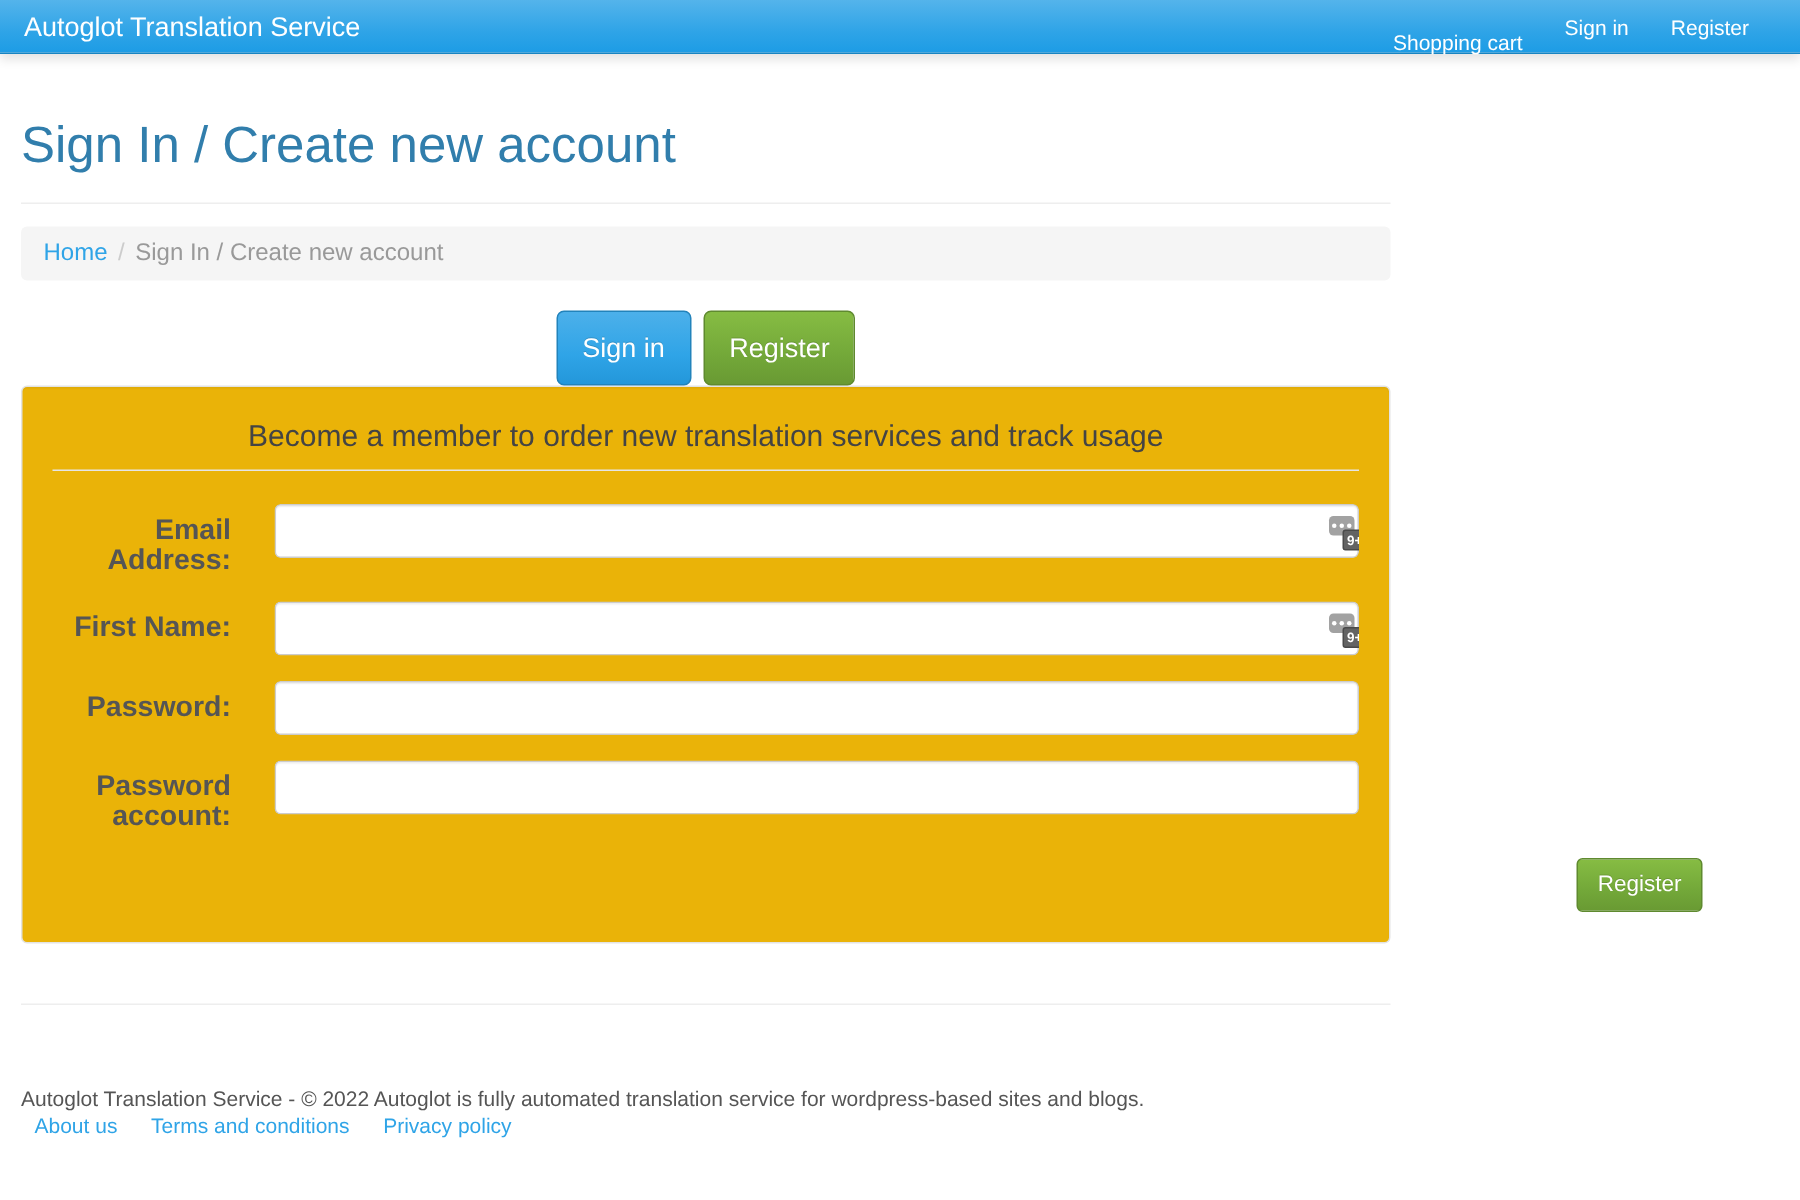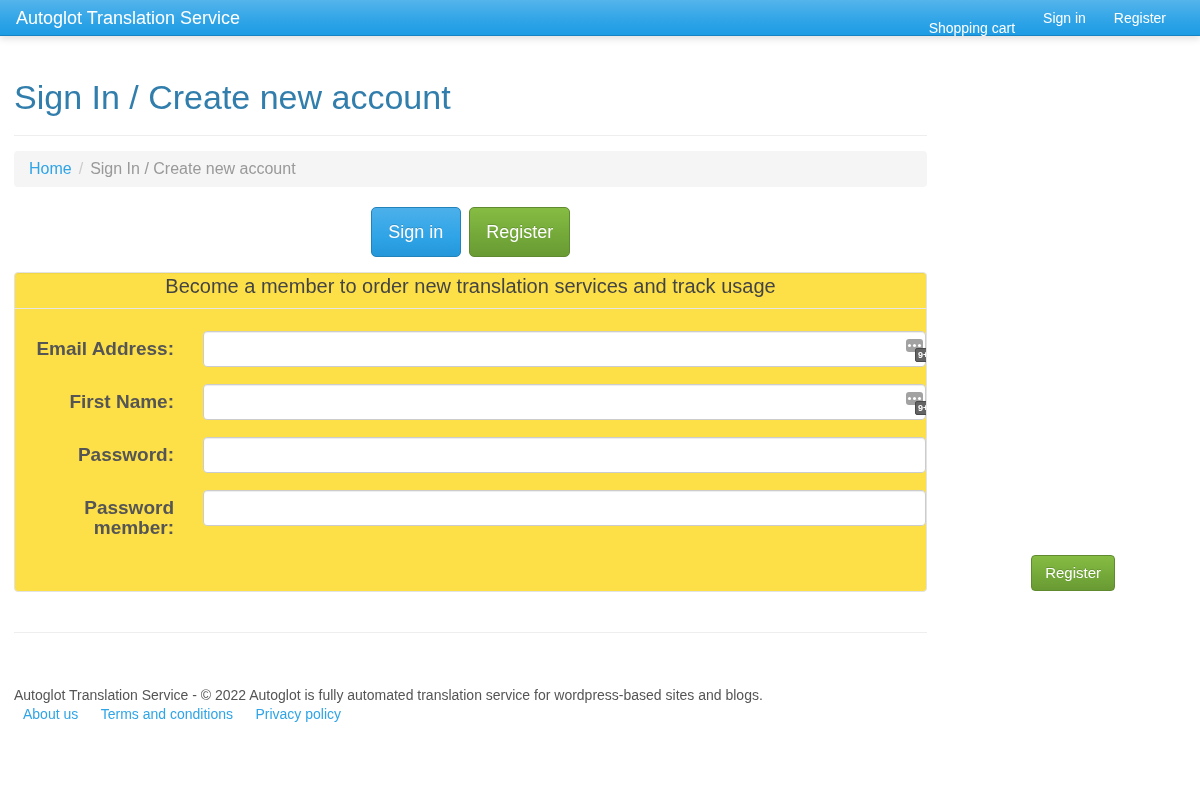--- a/index.html
+++ b/index.html
@@ -38,22 +38,22 @@
   .btn { display: inline-block; border-radius: 5px; cursor: pointer; text-align: center;
     color: #fff; text-shadow: 0 -1px 0 rgba(0,0,0,0.15); }
   .btn-lg { font-size: 18px; line-height: 24px; padding: 12px 16px; min-width: 90px; }
   .btn-primary { background: linear-gradient(#4cb0ea, #2fa4e7 60%, #2397da);
     border: 1px solid #2283bb; }
   .btn-success { background: linear-gradient(#86bc43, #73a839 60%, #699a33);
     border: 1px solid #5f8a2f; }
   .btn-row .btn + .btn { margin-left: 4px; }
 
   
-  .well { margin-top: 15px; background: #fde047; border: 1px solid #e3e3e3;
-    border-radius: 4px; box-shadow: inset 0 1px 1px rgba(0,0,0,0.05); }
+  .well { background: #eab308; border: 1px solid #e3e3e3;
+    border-radius: 4px; padding: 20px; box-shadow: inset 0 1px 1px rgba(0,0,0,0.05); }
   .legend { display: block; text-align: center; font-size: 20px; color: #444;
     padding: 2px 0 10px 0; border-bottom: 1px solid #e5e5e5; margin-bottom: 22px; }
 
   .form-row { display: flex; margin-bottom: 17px; }
   .label-col { width: 348px; text-align: right; }
   .label-col label { font-size: 19px; font-weight: bold; color: #555;
     line-height: 20px; padding-top: 8px; display: inline-block; }
   .input-col { margin-left: 29px; }
   .input-wrap { position: relative; width: 723px; height: 36px; overflow: hidden; border-radius: 4px; }
   .form-input { width: 723px; height: 36px; padding: 6px 12px; font-size: 14px; color: #555;
@@ -157,21 +157,21 @@
         </div>
         <div class="input-col">
           <div class="input-wrap">
             <input class="form-input" type="password" style="">
           </div>
         </div>
       </div>
 
       <div class="form-row">
         <div class="label-col">
-          <label>Password member:</label>
+          <label>Password account:</label>
         </div>
         <div class="input-col">
           <div class="input-wrap">
             <input class="form-input" type="password" style="">
           </div>
         </div>
       </div>
 
       <div class="submit-row">
         <button class="btn btn-success btn-submit">Register</button>

